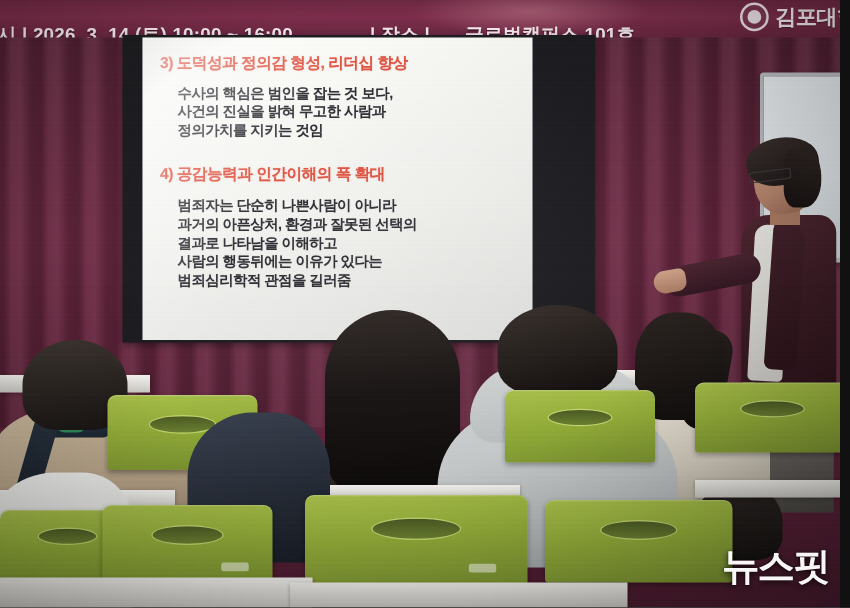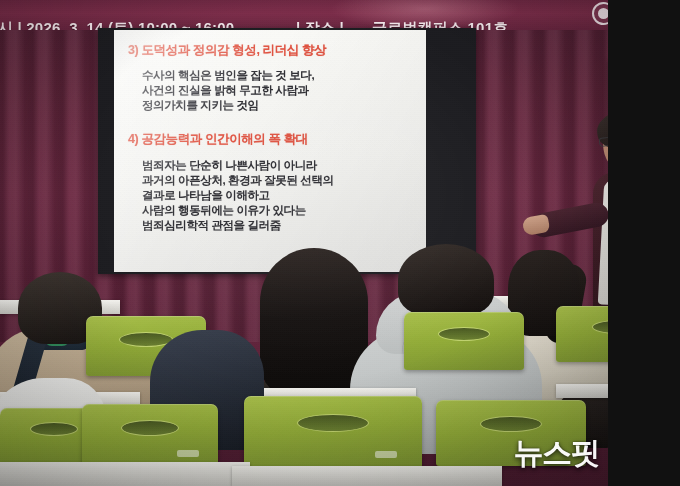--- a/index.html
+++ b/index.html
@@ -2,21 +2,21 @@
 <html><head>
 <meta charset="utf-8">
 <title>Lecture Hall Photo</title>
 <style>
   * { margin:0; padding:0; box-sizing:border-box; }
   html,body { background:#111; }
   body { font-family:"Liberation Sans", sans-serif; }
 
   #photo {
     position:relative;
-    width:608px; height:486px;
+    width:672px; height:486px;
     overflow:hidden;
     background:#737373;
   }
 
   
   .room-wall {
     position:absolute; left:0; top:0; width:680px; height:486px;
     background:
       linear-gradient(180deg,#5b2239 0%,#63253c 18%,#6b2741 40%,#5e2139 72%,#4a1a2e 100%);
   }

